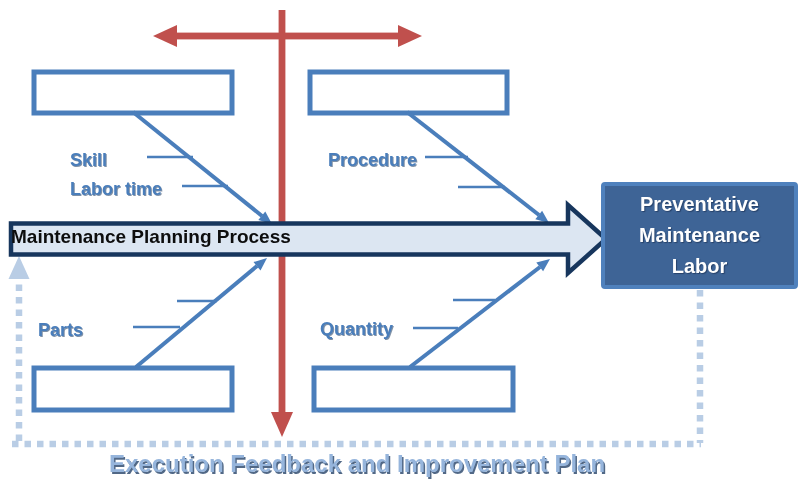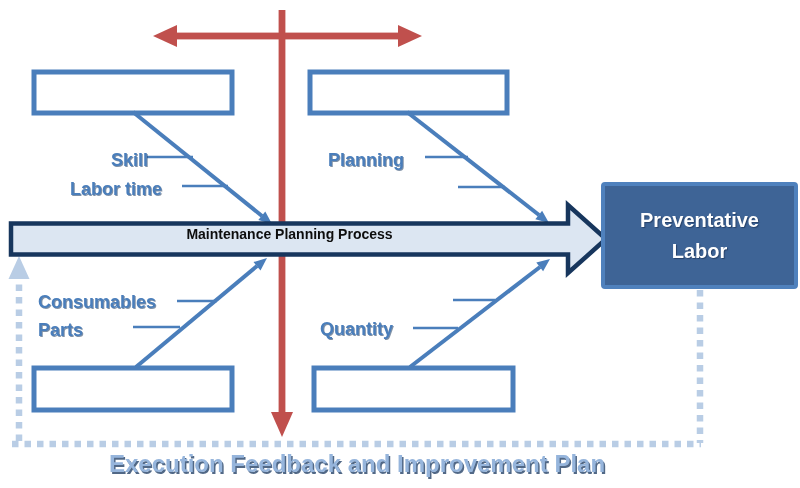--- a/index.html
+++ b/index.html
@@ -11,28 +11,28 @@
   .blue-fill{fill:var(--blue);}
   .cat-rect{stroke:var(--blue);stroke-width:5;fill:none;}
   .branch{stroke:var(--blue);stroke-width:4;fill:none;}
   .tick{stroke:var(--blue);stroke-width:2.5;fill:none;}
   .dash-line{stroke:var(--dash);stroke-width:6.5;fill:none;stroke-dasharray:6.5 6;}
   .dash-fill{fill:var(--dash);}
   .process-poly{fill:var(--arrow-fill);stroke:var(--navy);stroke-width:4.5;stroke-linejoin:miter;}
   .result-rect{fill:var(--box-fill);stroke:var(--box-border);stroke-width:4;}
 
   .txt{position:absolute;white-space:nowrap;}
-  .process-label{left:11px;top:226px;width:557px;text-align:center;font-size:14px;font-weight:bold;color:var(--process-text);}
+  .process-label{left:11px;top:226px;width:557px;text-align:left;font-size:19px;font-weight:bold;color:var(--process-text);}
   .cat-label{font-size:18px;font-weight:bold;color:var(--blue);text-shadow:1px 1px 0 rgba(23,54,93,.55);}
   .result-text{left:603px;top:184px;width:193px;height:103px;display:flex;flex-direction:column;justify-content:center;align-items:center;
     color:#fff;font-size:20px;font-weight:bold;line-height:31px;text-shadow:1px 1px 1px rgba(10,25,50,.45);}
   .caption{left:12px;top:450px;width:690px;text-align:center;font-size:24px;font-weight:bold;color:var(--caption);
     text-shadow:1.5px 1.5px 0 rgba(23,54,93,.75);}
 
-  .pos-skill{left:70px;top:150px;margin-left:41px;}
+  .pos-skill{left:70px;top:150px;}
   .pos-labor{left:70px;top:179px;}
   .pos-interval{left:328px;top:150px;}
   .pos-procedure{left:328px;top:179px;}
   .pos-consumables{left:38px;top:292px;}
   .pos-parts{left:38px;top:320px;}
   .pos-specification{left:320px;top:291px;}
   .pos-quantity{left:320px;top:319px;}
 </style>
 </head>
 <body>
@@ -80,24 +80,24 @@
 
     <polygon class="process-poly" points="11,223.5 568,223.5 568,205 606,239 568,273 568,254.5 11,254.5"></polygon>
 
     <rect class="result-rect" x="603" y="184" width="193" height="103" rx="2"></rect>
   </svg>
 
   <div class="txt process-label">Maintenance Planning Process</div>
 
   <div class="txt result-text">
     <span>Preventative</span>
+    <span>Maintenance</span>
     <span>Labor</span>
   </div>
 
   <div class="txt cat-label pos-skill">Skill</div>
   <div class="txt cat-label pos-labor">Labor time</div>
-  <div class="txt cat-label pos-interval">Planning</div>
-  <div class="txt cat-label pos-consumables">Consumables</div>
+  <div class="txt cat-label pos-interval">Procedure</div>
   <div class="txt cat-label pos-parts">Parts</div>
   <div class="txt cat-label pos-quantity">Quantity</div>
 
   <div class="txt caption">Execution Feedback and Improvement Plan</div>
 </div>
 
 </body></html>

